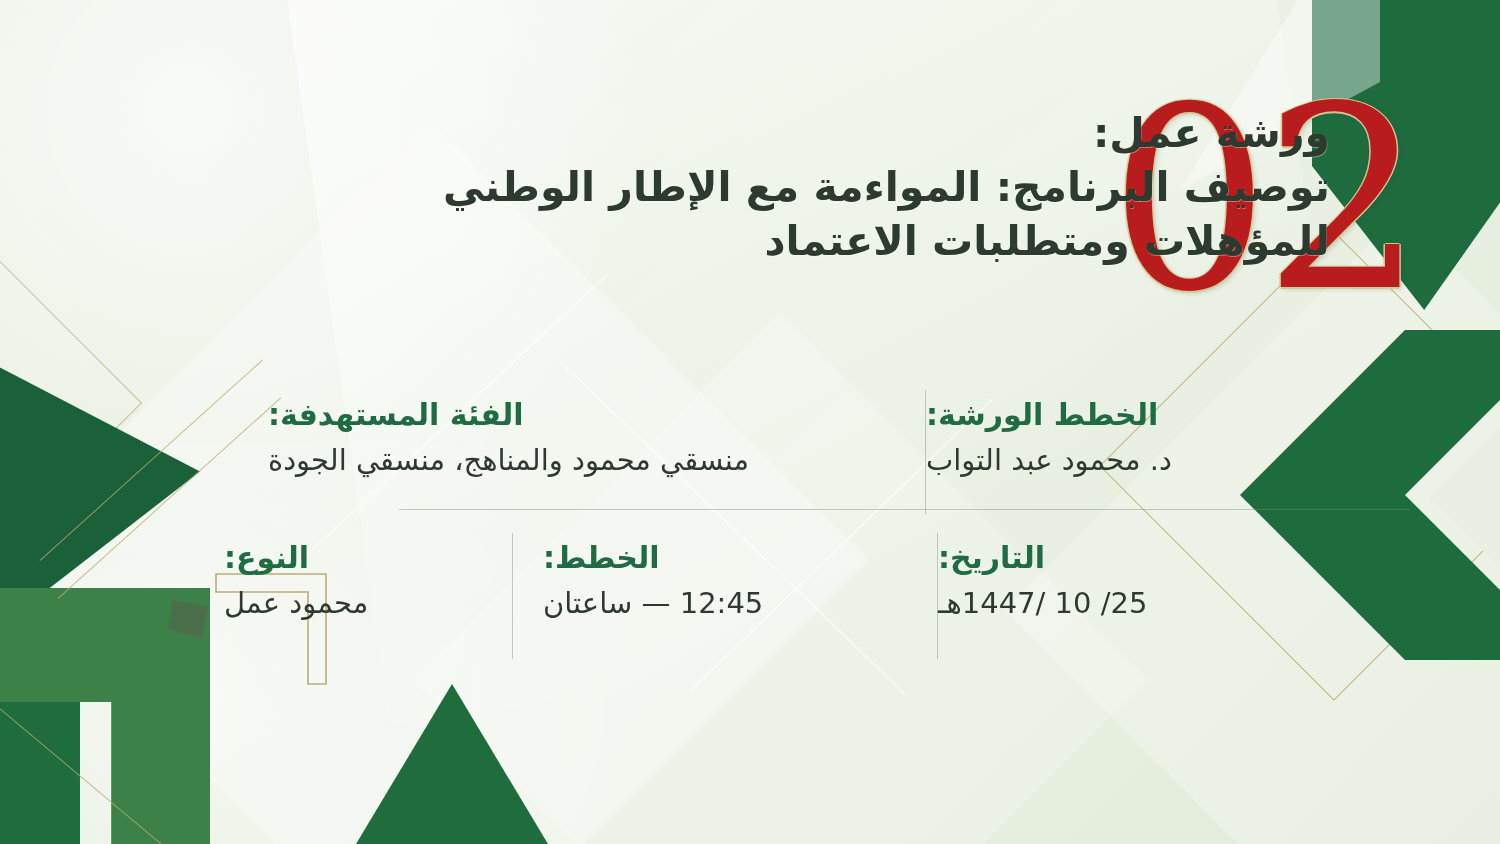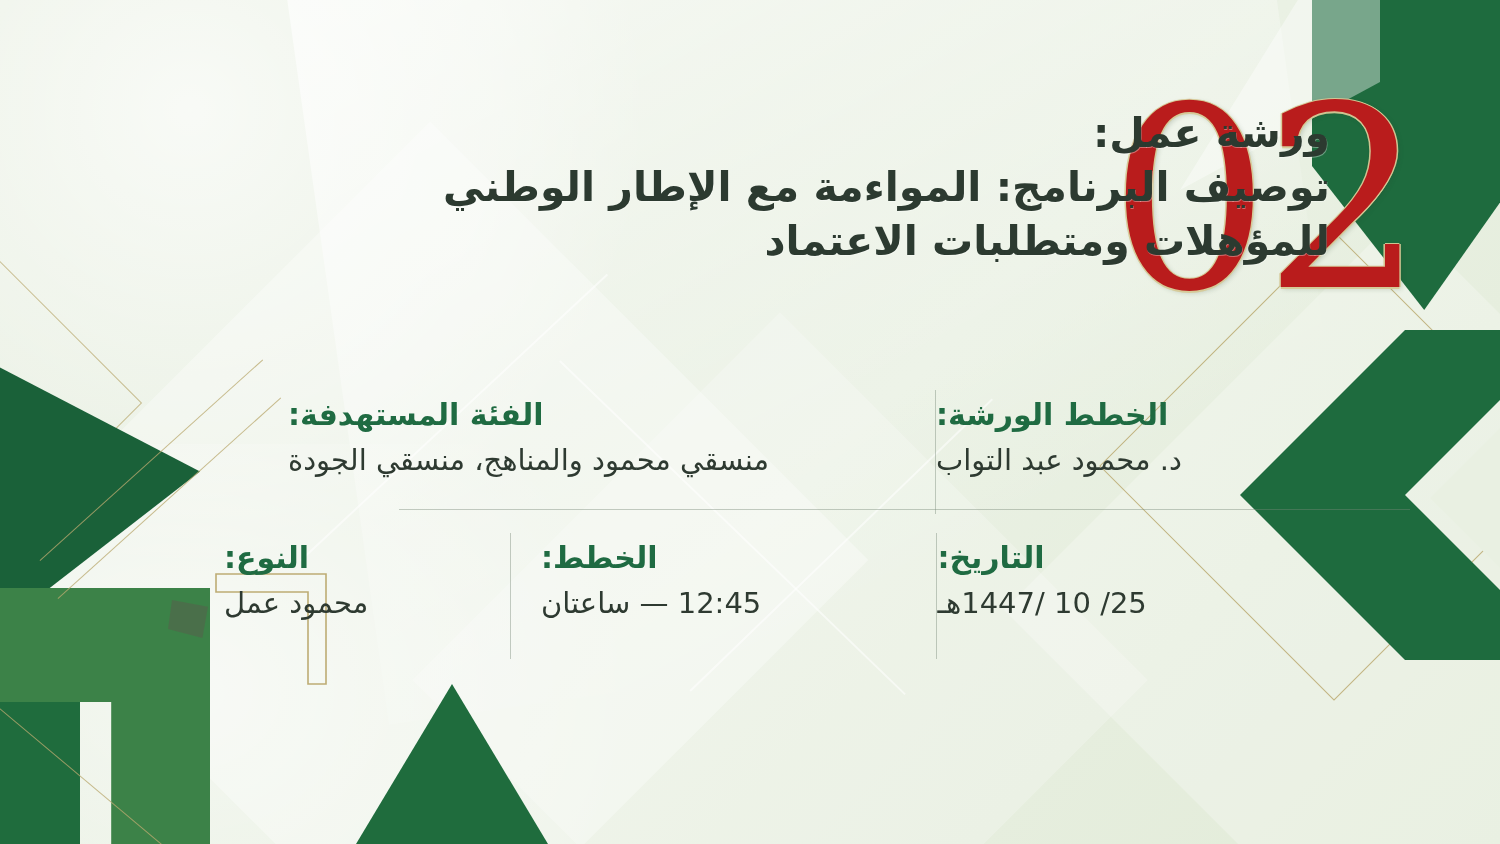--- a/index.html
+++ b/index.html
@@ -296,21 +296,21 @@
     position: absolute;
     right: -106px;
     left: 205px;
     top: 0;
     height: 1px;
     background: rgba(120,135,120,0.42);
   }
 
   .info-cell {
     text-align: left;
-    padding: 0 38px 0 30px;
+    padding: 0 48px 0 30px;
     position: relative;
   }
 
   .vdivider {
     position: absolute;
     right: 0;
     top: -6px;
     width: 1px;
     background: rgba(120,135,120,0.42);
   }

